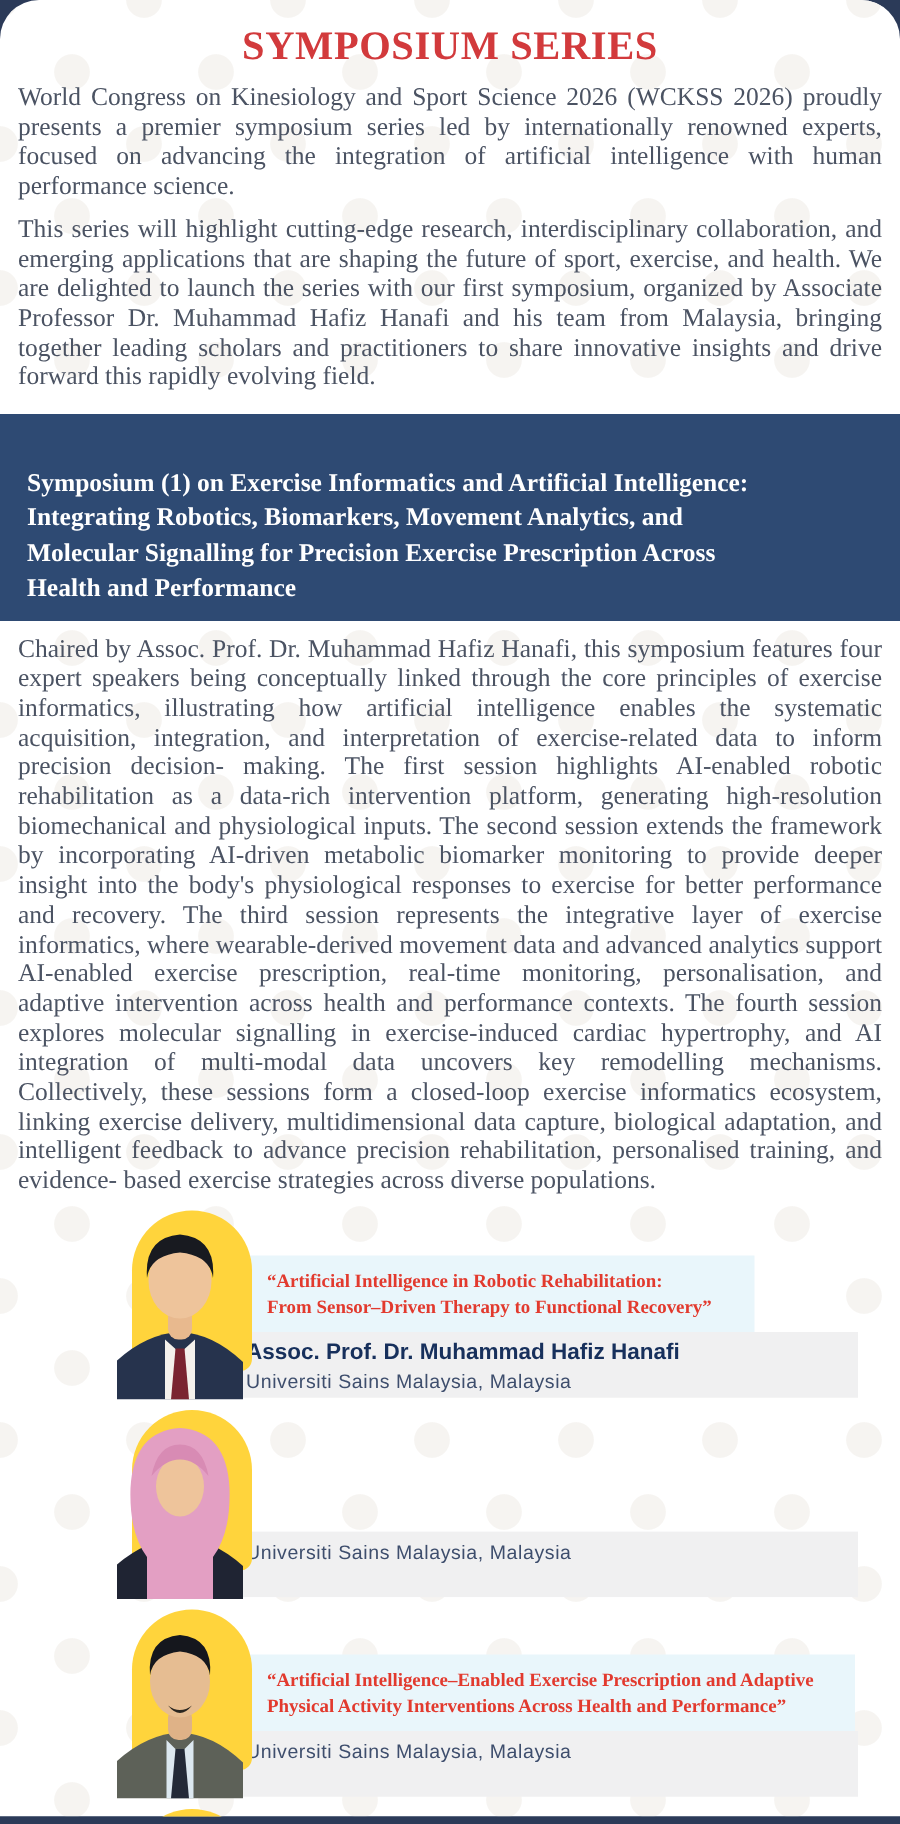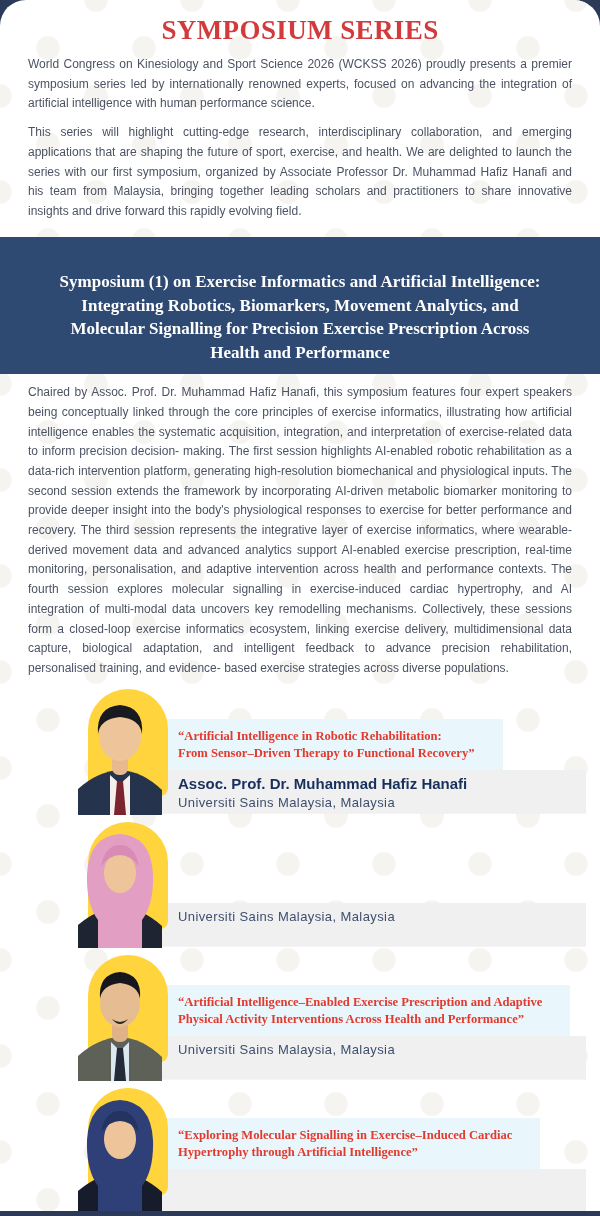--- a/index.html
+++ b/index.html
@@ -28,31 +28,31 @@
   .page-title {
     margin:0; padding-top:15px;
     text-align:center;
     font-family:"Liberation Serif", serif;
     font-weight:bold;
     font-size:27px;
     letter-spacing:.4px;
     color:#d23a3c;
   }
   .body-par {
-    margin:9px 28px 0;
+    margin:9px 12px 0;
     text-align:justify;
-    font-size:12px;
+    font-size:17px;
     line-height:19.7px;
     color:#4b5363;
+    font-family:Liberation Serif, serif;
   }
   .banner {
     margin-top:15px;
     background:#2e4a73;
     color:#ffffff;
-    text-align:center;
     font-family:"Liberation Serif", serif;
     font-weight:bold;
     font-size:17px;
     line-height:23.5px;
     padding:10px 18px;
     white-space:pre-line;
   }
   .speakers { margin-top:7px; }
   .speaker-card { position:relative; height:133px; }
   .blob {
@@ -76,21 +76,21 @@
   }
   .talk-title {
     font-family:"Liberation Serif", serif;
     font-weight:bold;
     font-size:12.6px;
     line-height:17px;
     color:#e23a2e;
     white-space:pre;
   }
   .name-strip {
-    position:absolute; left:150px; top:84px;
+    position:absolute; left:136px; top:84px;
     width:436px; height:44px;
     background:#f0f0f1;
     clip-path:polygon(18px 0, 100% 0, 100% 100%, 0 100%);
     padding:4px 0 0 28px;
     z-index:3;
   }
   .speaker-name {
     font-size:15px; font-weight:bold; color:#17305c;
     line-height:19px;
   }

